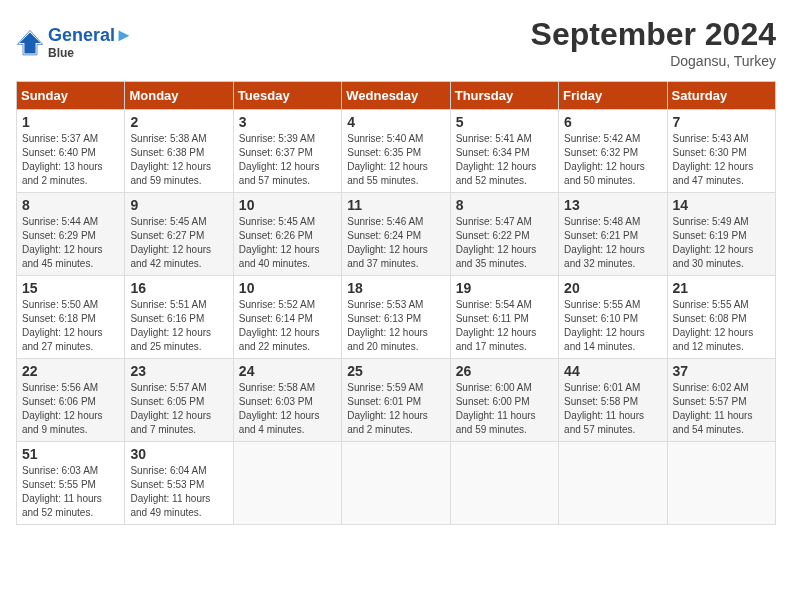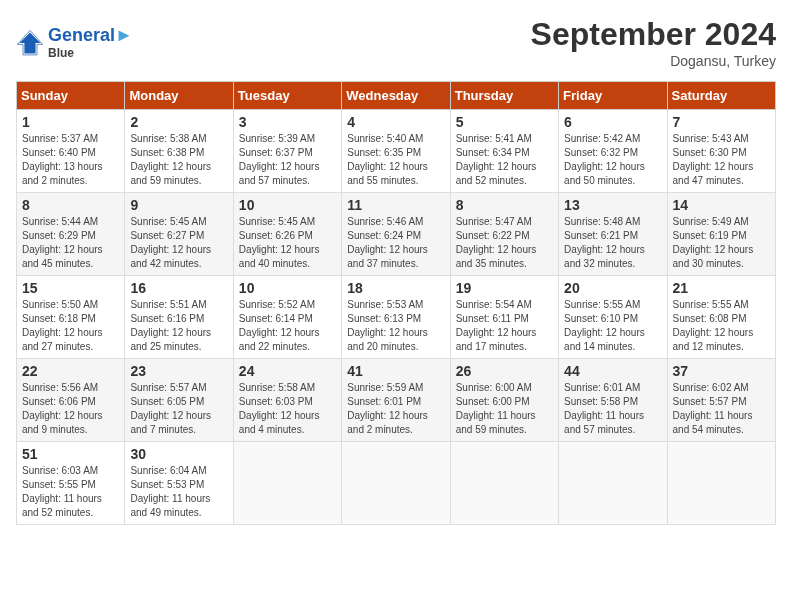--- a/index.html
+++ b/index.html
@@ -305,21 +305,21 @@
         </td>
         <td>
           <span class="day-num">24</span>
         <div class="day-info">
           Sunrise: 5:58 AM<br>
           Sunset: 6:03 PM<br>
           Daylight: 12 hours and 4 minutes.
         </div>
         </td>
         <td>
-          <span class="day-num">41</span>
+          <span class="day-num">25</span>
         <div class="day-info">
           Sunrise: 5:59 AM<br>
           Sunset: 6:01 PM<br>
           Daylight: 12 hours and 2 minutes.
         </div>
         </td>
         <td>
           <span class="day-num">26</span>
         <div class="day-info">
           Sunrise: 6:00 AM<br>

